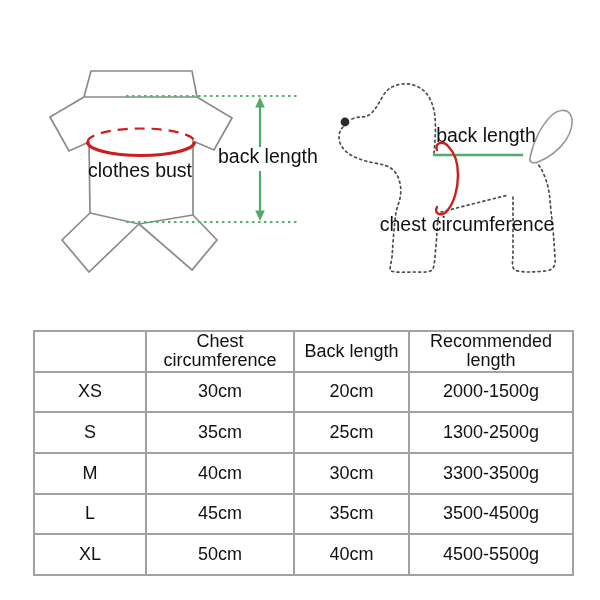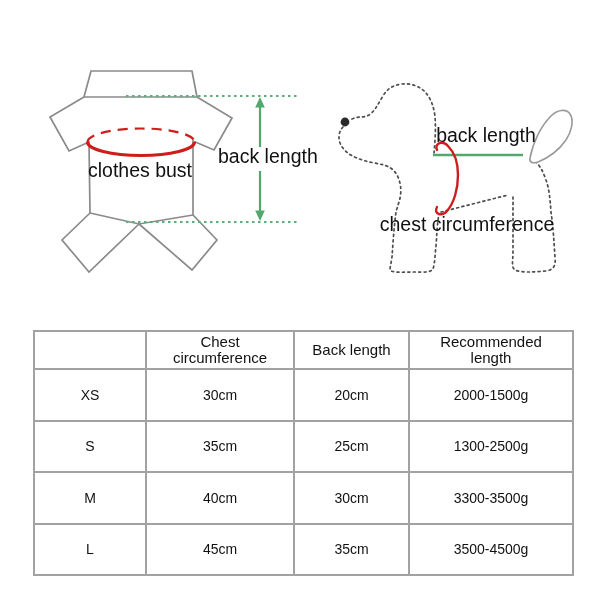--- a/index.html
+++ b/index.html
@@ -12,22 +12,22 @@
   .label{font-size:19.5px;}
   #size-table-wrap{position:absolute;left:33px;top:330px;width:539px;height:246px;}
   table#size-table{
     width:539px;height:246px;border-collapse:collapse;table-layout:fixed;
     border:2px solid #8f8f8f;background:#fff;
   }
   table#size-table th, table#size-table td{
     border:2px solid #a2a2a2;text-align:center;vertical-align:middle;
     padding:0;font-weight:normal;color:#111;
   }
-  table#size-table th{font-size:15px;line-height:1.07;white-space:pre-line;height:36px;}
-  table#size-table td{font-size:14px;height:34px;}
+  table#size-table th{font-size:18px;line-height:1.07;white-space:pre-line;height:36px;}
+  table#size-table td{font-size:18px;height:34px;}
   col.c-size{width:112px;} col.c-chest{width:148px;} col.c-back{width:115px;} col.c-weight{width:164px;}
 </style>
 </head>
 <body>
 
 <svg id="diagrams" width="600" height="600" viewBox="0 0 600 600" xmlns="http://www.w3.org/2000/svg">
 
   <g>
 
     <g stroke="#8a8a8a" stroke-width="1.7" fill="none" stroke-linejoin="miter">
@@ -116,15 +116,21 @@
         <td>40cm</td>
         <td>30cm</td>
         <td>3300-3500g</td>
       </tr>
       <tr>
         <td>L</td>
         <td>45cm</td>
         <td>35cm</td>
         <td>3500-4500g</td>
       </tr>
+      <tr>
+        <td>XL</td>
+        <td>50cm</td>
+        <td>40cm</td>
+        <td>4500-5500g</td>
+      </tr>
     </tbody>
   </table>
 </div>
 
 </body></html>

